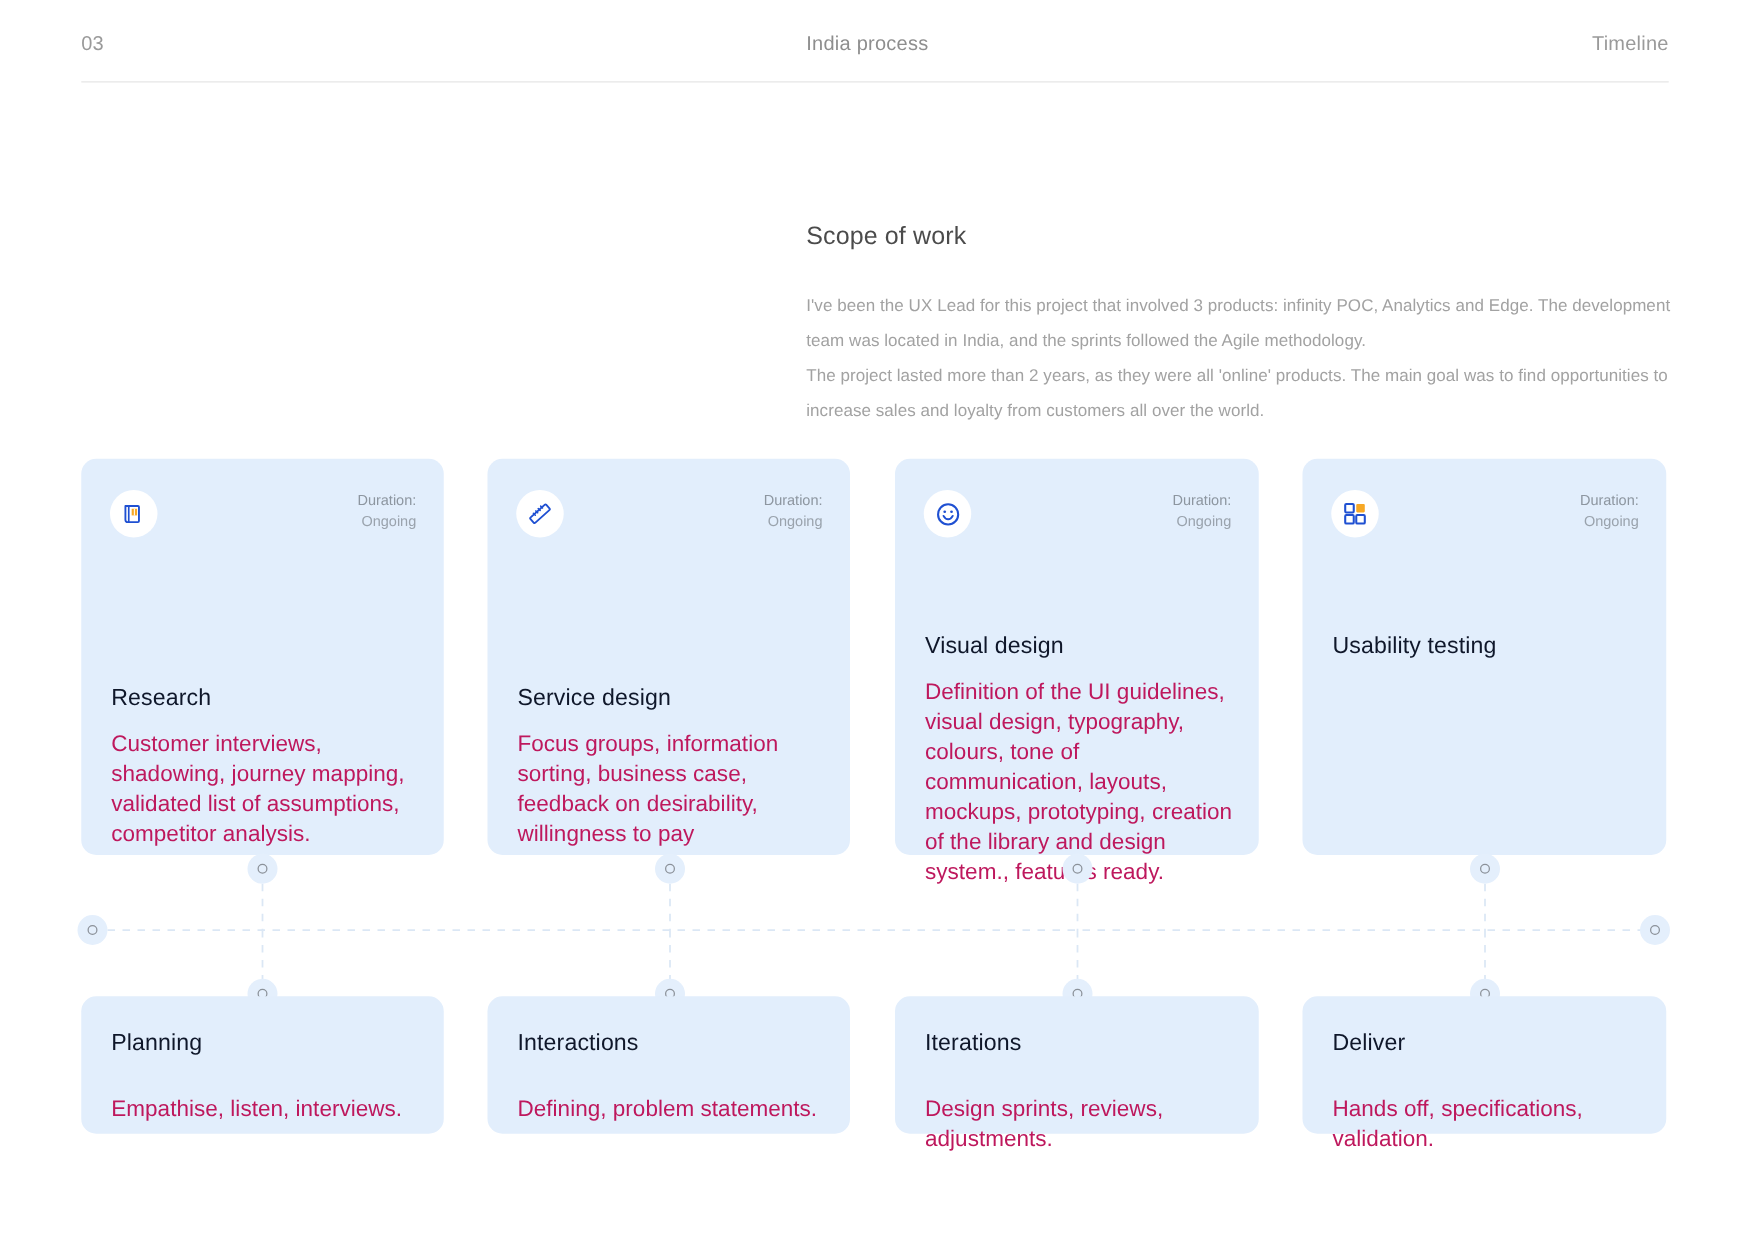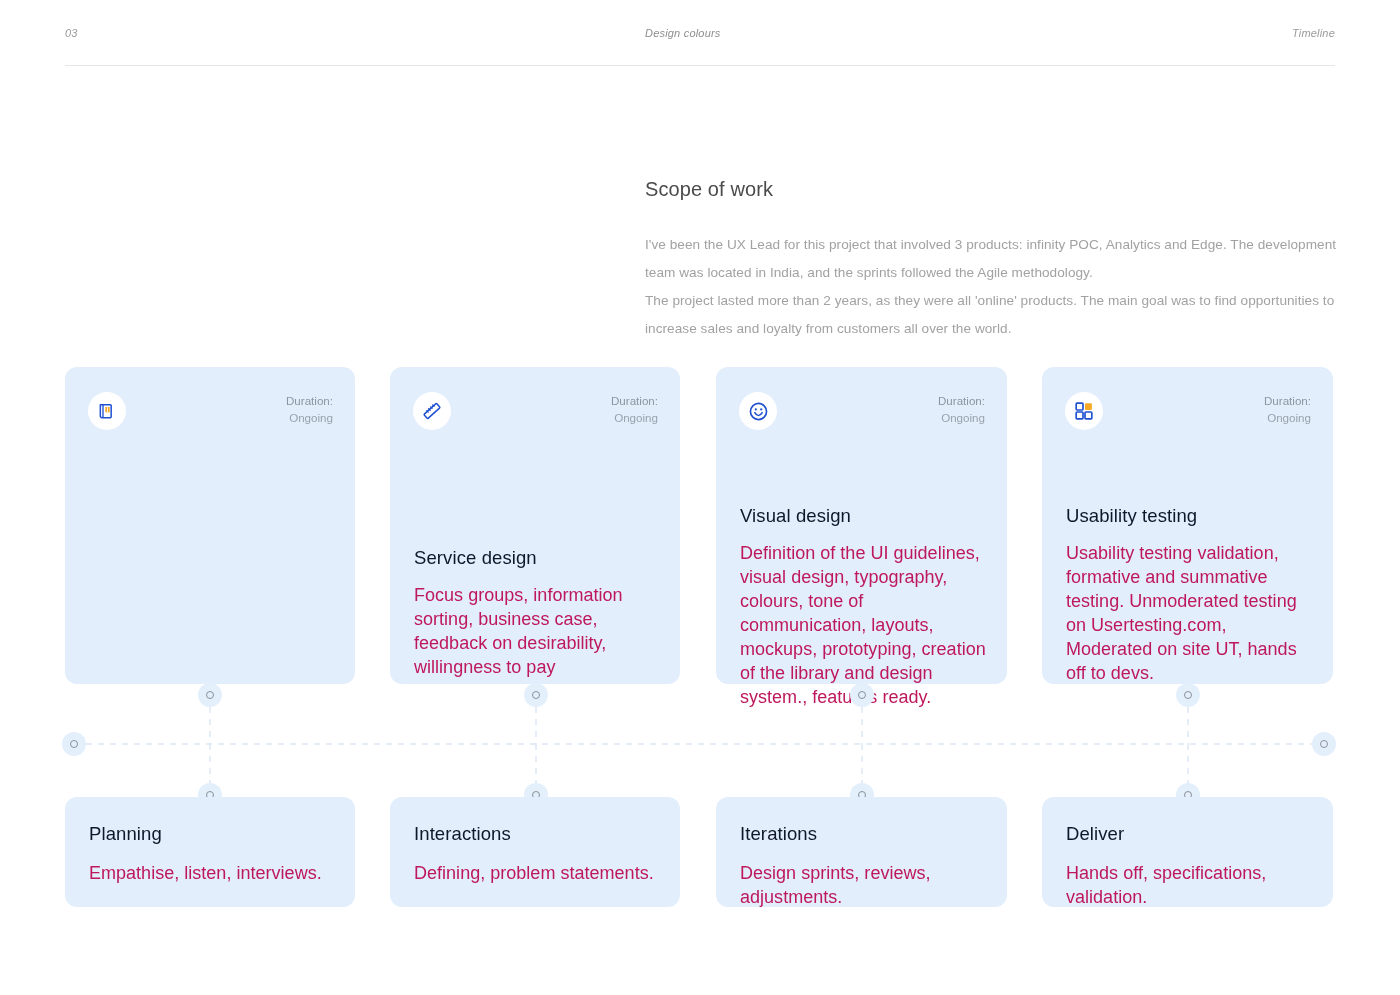--- a/index.html
+++ b/index.html
@@ -21,25 +21,24 @@
     width: 1270px;
     height: 38px;
     border-bottom: 1px solid #e6e6e6;
     display: flex;
     align-items: flex-start;
     justify-content: space-between;
   }
   .header-num,
   .header-center,
   .header-right {
-    font-size: 11px;
+    font-size: 16px;
     color: #9a9a9a;
     letter-spacing: 0.2px;
     line-height: 1;
-    font-style: italic;
   }
   .header-center {
     position: absolute;
     left: 580px;
     top: 0;
     color: #8e8e8e;
   }
   .header-right { color: #9a9a9a; }
 
   
@@ -140,21 +139,21 @@
   .card-desc {
     font-size: 18px;
     line-height: 24px;
     color: #be185d;
     letter-spacing: 0.02px;
   }
 
   .card-bottom .card-body {
     top: 26px;
   }
-  .card-bottom .card-title { margin-bottom: 16px; }
+  .card-bottom .card-title { margin-bottom: 30px; }
 
   
   .connectors {
     position: absolute;
     left: 0;
     top: 0;
     width: 1400px;
     height: 995px;
   }
 
@@ -177,21 +176,21 @@
     border: 1.3px solid #8b9199;
     background: transparent;
     display: block;
   }
 </style>
 </head>
 <body>
 
 <div class="page-header">
   <div class="header-num">03</div>
-  <div class="header-center">Design colours</div>
+  <div class="header-center">India process</div>
   <div class="header-right">Timeline</div>
 </div>
 
 <div class="scope">
   <div class="scope-title">Scope of work</div>
   <div class="scope-body">
     <p>I've been the UX Lead for this project that involved 3 products: infinity POC, Analytics and Edge. The development team was located in India, and the sprints followed the Agile methodology.</p>
     <p>The project lasted more than 2 years, as they were all 'online' products. The main goal was to find opportunities to increase sales and loyalty from customers all over the world.</p>
   </div>
 </div>
@@ -218,20 +217,24 @@
       <svg width="20" height="20" viewBox="0 0 24 24" fill="none">
         <path d="M4 4.5h12a1 1 0 011 1V19a1 1 0 01-1 1H6a2 2 0 01-2-2V4.5z" stroke="#1f50d2" stroke-width="1.8" stroke-linejoin="round"></path>
         <path d="M7.2 4.5V20" stroke="#1f50d2" stroke-width="1.6"></path>
         <rect x="10" y="7.2" width="5.2" height="6.4" fill="#f7a825"></rect>
         <path d="M12.6 7.2v6.4" stroke="#ffffff" stroke-width="1"></path>
       </svg>
     </div>
     <div class="duration">
       <div class="d-label">Duration:</div>
       <div class="d-value">Ongoing</div>
+    </div>
+    <div class="card-body pos-low">
+      <div class="card-title">Research</div>
+      <div class="card-desc">Customer interviews, shadowing, journey mapping, validated list of assumptions, competitor analysis.</div>
     </div>
   </div>
 
   <div class="card card-top c2">
     <div class="icon-badge">
       <svg width="20" height="20" viewBox="0 0 24 24" fill="none">
         <rect x="1.8" y="8.6" width="20.4" height="6.8" rx="1.2" transform="rotate(-42 12 12)" stroke="#1f50d2" stroke-width="1.8"></rect>
         <g stroke="#1f50d2" stroke-width="1.5" stroke-linecap="round">
           <path d="M8.0 9.3l1.8 1.8"></path>
           <path d="M10.3 7.0l1.8 1.8"></path>
@@ -277,21 +280,20 @@
         <rect x="2.6" y="13.2" width="8.2" height="8.2" rx="1.1" stroke="#1f50d2" stroke-width="2"></rect>
         <rect x="13.2" y="13.2" width="8.2" height="8.2" rx="1.1" stroke="#1f50d2" stroke-width="2"></rect>
       </svg>
     </div>
     <div class="duration">
       <div class="d-label">Duration:</div>
       <div class="d-value">Ongoing</div>
     </div>
     <div class="card-body pos-high">
       <div class="card-title">Usability testing</div>
-      <div class="card-desc">Usability testing validation, formative and summative testing. Unmoderated testing on Usertesting.com, Moderated on site UT, hands off to devs.</div>
     </div>
   </div>
 
   <div class="node" style="left:62px;  top:732px;"></div>
   <div class="node" style="left:1312px;top:732px;"></div>
 
   <div class="node" style="left:198px; top:683px;"></div>
   <div class="node" style="left:524px; top:683px;"></div>
   <div class="node" style="left:850px; top:683px;"></div>
   <div class="node" style="left:1176px;top:683px;"></div>

